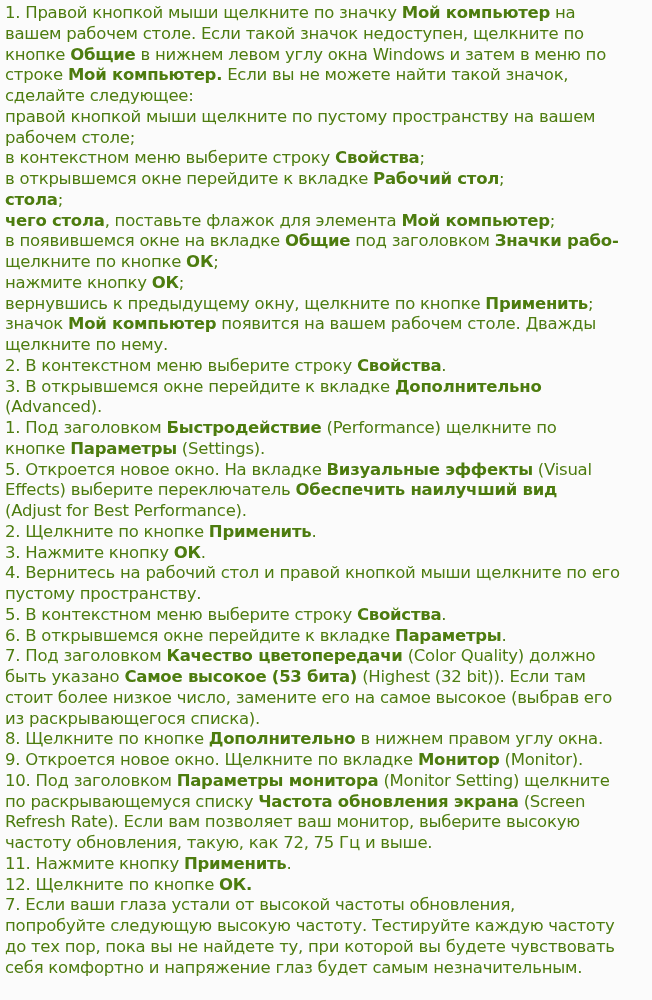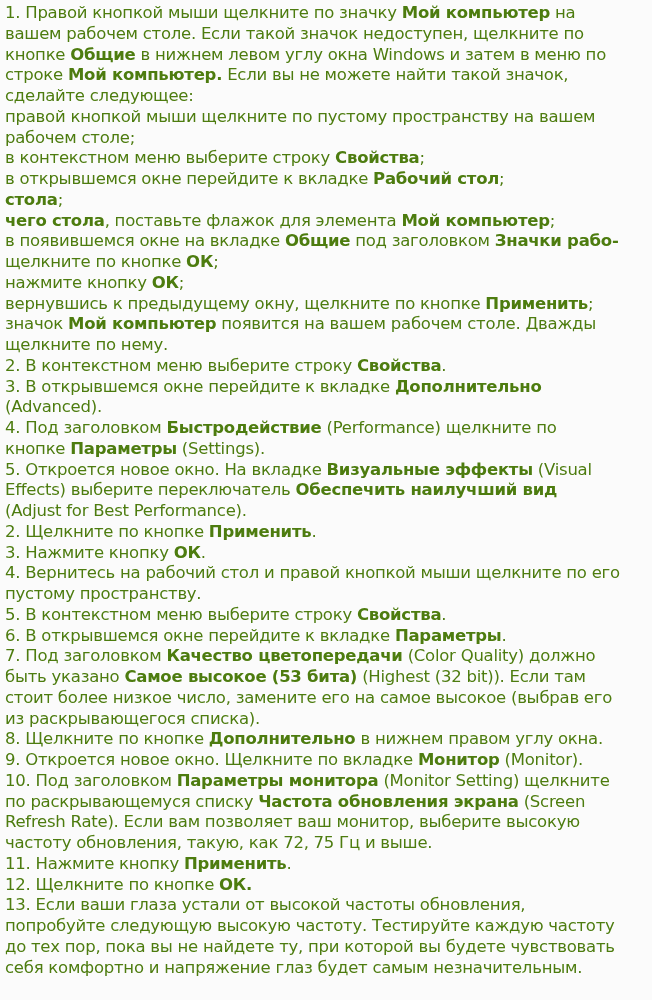--- a/index.html
+++ b/index.html
@@ -48,21 +48,21 @@
     <div class="line"><span class="b">чего стола</span><span>, поставьте флажок для элемента </span><span class="b">Мой компьютер</span><span>;</span></div>
     <div class="line"><span>в появившемся окне на вкладке </span><span class="b">Общие</span><span> под заголовком </span><span class="b">Значки рабо-</span></div>
     <div class="line"><span>щелкните по кнопке </span><span class="b">ОК</span><span>;</span></div>
     <div class="line"><span>нажмите кнопку </span><span class="b">ОК</span><span>;</span></div>
     <div class="line"><span>вернувшись к предыдущему окну, щелкните по кнопке </span><span class="b">Применить</span><span>;</span></div>
     <div class="line"><span>значок </span><span class="b">Мой компьютер</span><span> появится на вашем рабочем столе. Дважды</span></div>
     <div class="line"><span>щелкните по нему.</span></div>
     <div class="line"><span>2. В контекстном меню выберите строку </span><span class="b">Свойства</span><span>.</span></div>
     <div class="line"><span>3. В открывшемся окне перейдите к вкладке </span><span class="b">Дополнительно</span></div>
     <div class="line"><span>(Advanced).</span></div>
-    <div class="line"><span>4. Под заголовком </span><span class="b">Быстродействие</span><span> (Performance) щелкните по</span></div>
+    <div class="line"><span>1. Под заголовком </span><span class="b">Быстродействие</span><span> (Performance) щелкните по</span></div>
     <div class="line"><span>кнопке </span><span class="b">Параметры</span><span> (Settings).</span></div>
     <div class="line"><span>5. Откроется новое окно. На вкладке </span><span class="b">Визуальные эффекты</span><span> (Visual</span></div>
     <div class="line"><span>Effects) выберите переключатель </span><span class="b">Обеспечить наилучший вид</span></div>
     <div class="line"><span>(Adjust for Best Performance).</span></div>
     <div class="line"><span>2. Щелкните по кнопке </span><span class="b">Применить</span><span>.</span></div>
     <div class="line"><span>3. Нажмите кнопку </span><span class="b">ОК</span><span>.</span></div>
     <div class="line"><span>4. Вернитесь на рабочий стол и правой кнопкой мыши щелкните по его</span></div>
     <div class="line"><span>пустому пространству.</span></div>
     <div class="line"><span>5. В контекстном меню выберите строку </span><span class="b">Свойства</span><span>.</span></div>
     <div class="line"><span>6. В открывшемся окне перейдите к вкладке </span><span class="b">Параметры</span><span>.</span></div>
@@ -71,17 +71,17 @@
     <div class="line"><span>стоит более низкое число, замените его на самое высокое (выбрав его</span></div>
     <div class="line"><span>из раскрывающегося списка).</span></div>
     <div class="line"><span>8. Щелкните по кнопке </span><span class="b">Дополнительно</span><span> в нижнем правом углу окна.</span></div>
     <div class="line"><span>9. Откроется новое окно. Щелкните по вкладке </span><span class="b">Монитор</span><span> (Monitor).</span></div>
     <div class="line"><span>10. Под заголовком </span><span class="b">Параметры монитора</span><span> (Monitor Setting) щелкните</span></div>
     <div class="line"><span>по раскрывающемуся списку </span><span class="b">Частота обновления экрана</span><span> (Screen</span></div>
     <div class="line"><span>Refresh Rate). Если вам позволяет ваш монитор, выберите высокую</span></div>
     <div class="line"><span>частоту обновления, такую, как 72, 75 Гц и выше.</span></div>
     <div class="line"><span>11. Нажмите кнопку </span><span class="b">Применить</span><span>.</span></div>
     <div class="line"><span>12. Щелкните по кнопке </span><span class="b">ОК.</span></div>
-    <div class="line"><span>13. Если ваши глаза устали от высокой частоты обновления,</span></div>
+    <div class="line"><span>7. Если ваши глаза устали от высокой частоты обновления,</span></div>
     <div class="line"><span>попробуйте следующую высокую частоту. Тестируйте каждую частоту</span></div>
     <div class="line"><span>до тех пор, пока вы не найдете ту, при которой вы будете чувствовать</span></div>
     <div class="line"><span>себя комфортно и напряжение глаз будет самым незначительным.</span></div>
   </div>
 
 </body></html>

